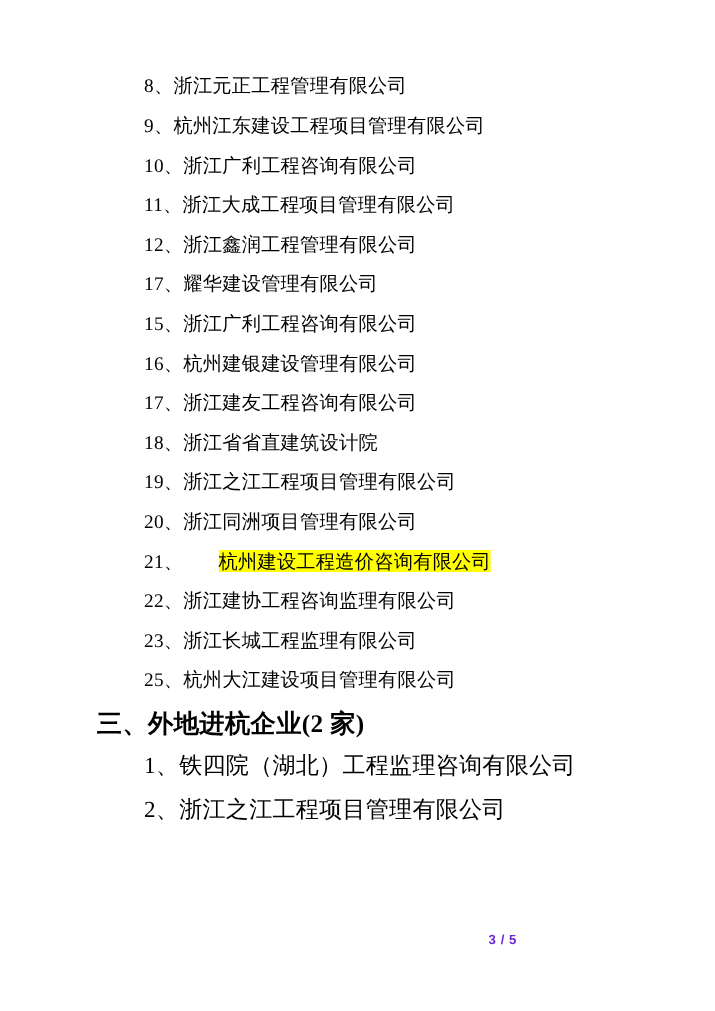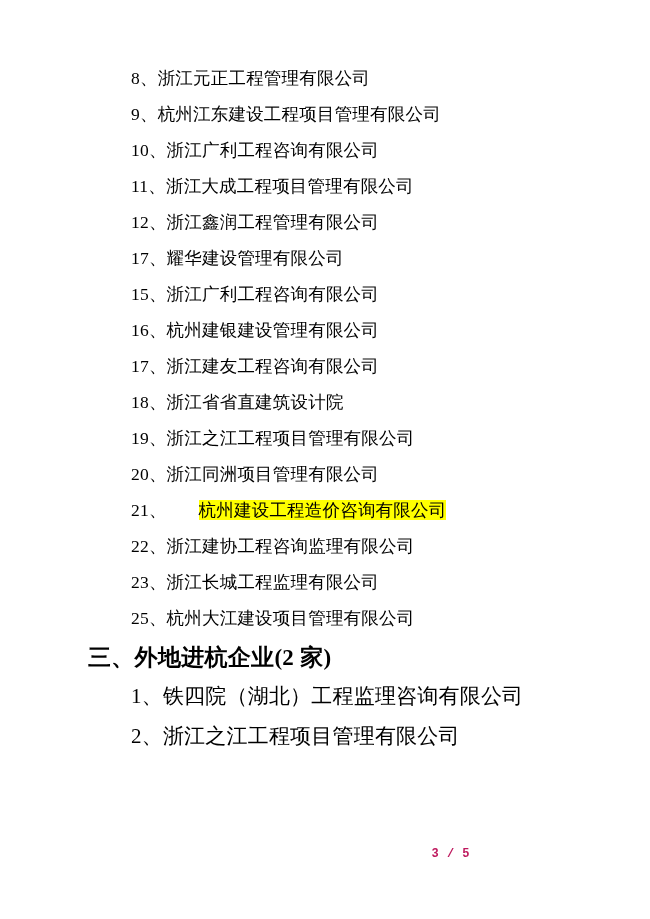--- a/index.html
+++ b/index.html
@@ -60,22 +60,22 @@
     padding-left: 43px;
     white-space: nowrap;
     letter-spacing: 0.2px;
   }
   .page-number {
     position: absolute;
     right: 68px;
     bottom: 58px;
     font-size: 12px;
     font-weight: bold;
-    font-family: Liberation Mono, monospace;
-    color: #be185d;
+    font-family: Liberation Sans, sans-serif;
+    color: #6d28d9;
     letter-spacing: 0.5px;
   }
 </style>
 </head>
 <body>
 
 <div class="page">
   <div class="content">
 
     <p class="list-item">

